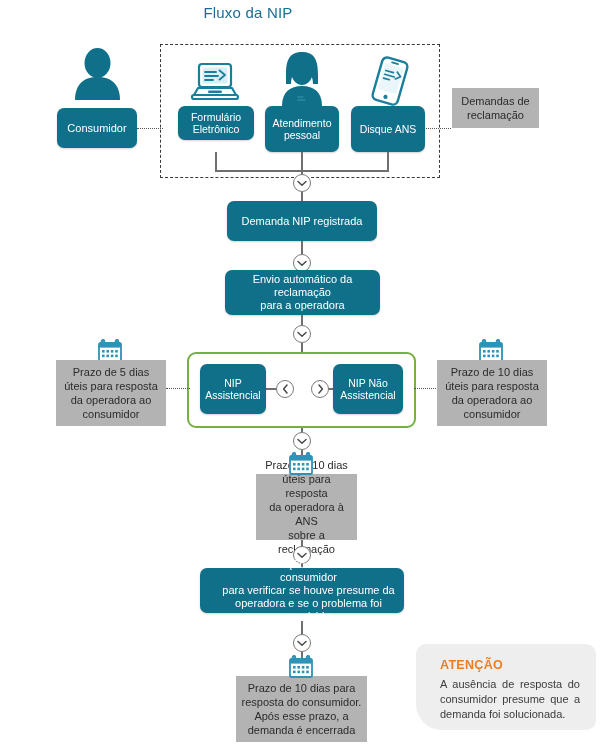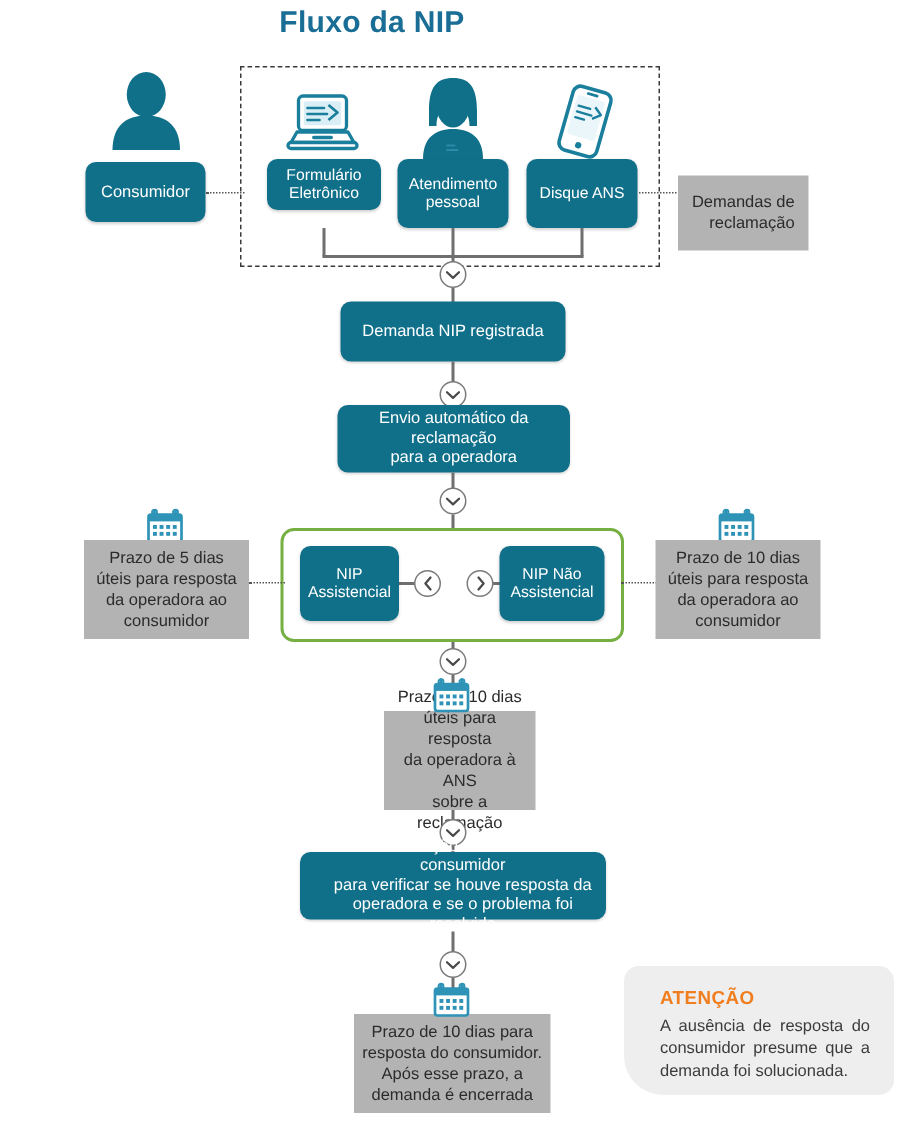--- a/index.html
+++ b/index.html
@@ -13,21 +13,21 @@
   }
   #stage{position:relative;width:606px;height:750px;}
 
   
   .abs{position:absolute;box-sizing:border-box;}
 
   
   .title{
     top:4px;left:0;width:496px;
     text-align:center;
-    font-size:20px;font-weight:bold;
+    font-size:15px;font-weight:normal;
     color:#1a6e96;
     letter-spacing:.2px;
   }
 
   
   .group-frame{
     border:1.4px dashed #3a3a3a;
     background:transparent;
   }
 
@@ -168,21 +168,21 @@
         <rect x="18" y="6.6" width="8" height="1.8" rx=".9" fill="#1a7f9c"></rect>
       </g>
     </svg>
   </div>
   <div class="abs teal-box small" style="left:351px;top:106px;width:74px;height:46px;">
     <span>Disque ANS</span>
   </div>
 
   <div class="abs dotline" style="left:426px;top:128px;width:25px;"></div>
 
-  <div class="abs gray-box" style="left:452px;top:117px;width:87px;height:50px;text-align:right;">
+  <div class="abs gray-box" style="left:452px;top:88px;width:87px;height:40px;">
     <span>
       <span>Demandas de</span><br>
       <span>reclamação</span>
     </span>
   </div>
 
   <div class="abs vline" style="left:215px;top:152px;height:19px;"></div>
   <div class="abs vline" style="left:301px;top:152px;height:19px;"></div>
   <div class="abs vline" style="left:387px;top:152px;height:19px;"></div>
   <div class="abs hline" style="left:215px;top:170px;width:174px;"></div>
@@ -348,21 +348,21 @@
   <div class="abs node" style="left:293px;top:546px;">
     <svg width="10" height="7" viewBox="0 0 10 7">
         <path d="M1 1.5 L5 5.2 L9 1.5" fill="none" stroke="#4a4a4a" stroke-width="1.5" stroke-linecap="round" stroke-linejoin="round"></path>
       </svg>
   </div>
   <div class="abs vline" style="left:301px;top:564px;height:9px;"></div>
 
   <div class="abs teal-box" style="left:200px;top:568px;width:204px;height:45px;padding-left:18px;">
     <span>
       <span>Comunicação da ANS com o consumidor</span><br>
-      <span>para verificar se houve resposta da</span><br>
+      <span>para verificar se houve presume da</span><br>
       <span>operadora e se o problema foi resolvido</span>
     </span>
   </div>
 
   <div class="abs vline" style="left:301px;top:621px;height:14px;"></div>
   <div class="abs node" style="left:293px;top:634px;">
     <svg width="10" height="7" viewBox="0 0 10 7">
         <path d="M1 1.5 L5 5.2 L9 1.5" fill="none" stroke="#4a4a4a" stroke-width="1.5" stroke-linecap="round" stroke-linejoin="round"></path>
       </svg>
   </div>

